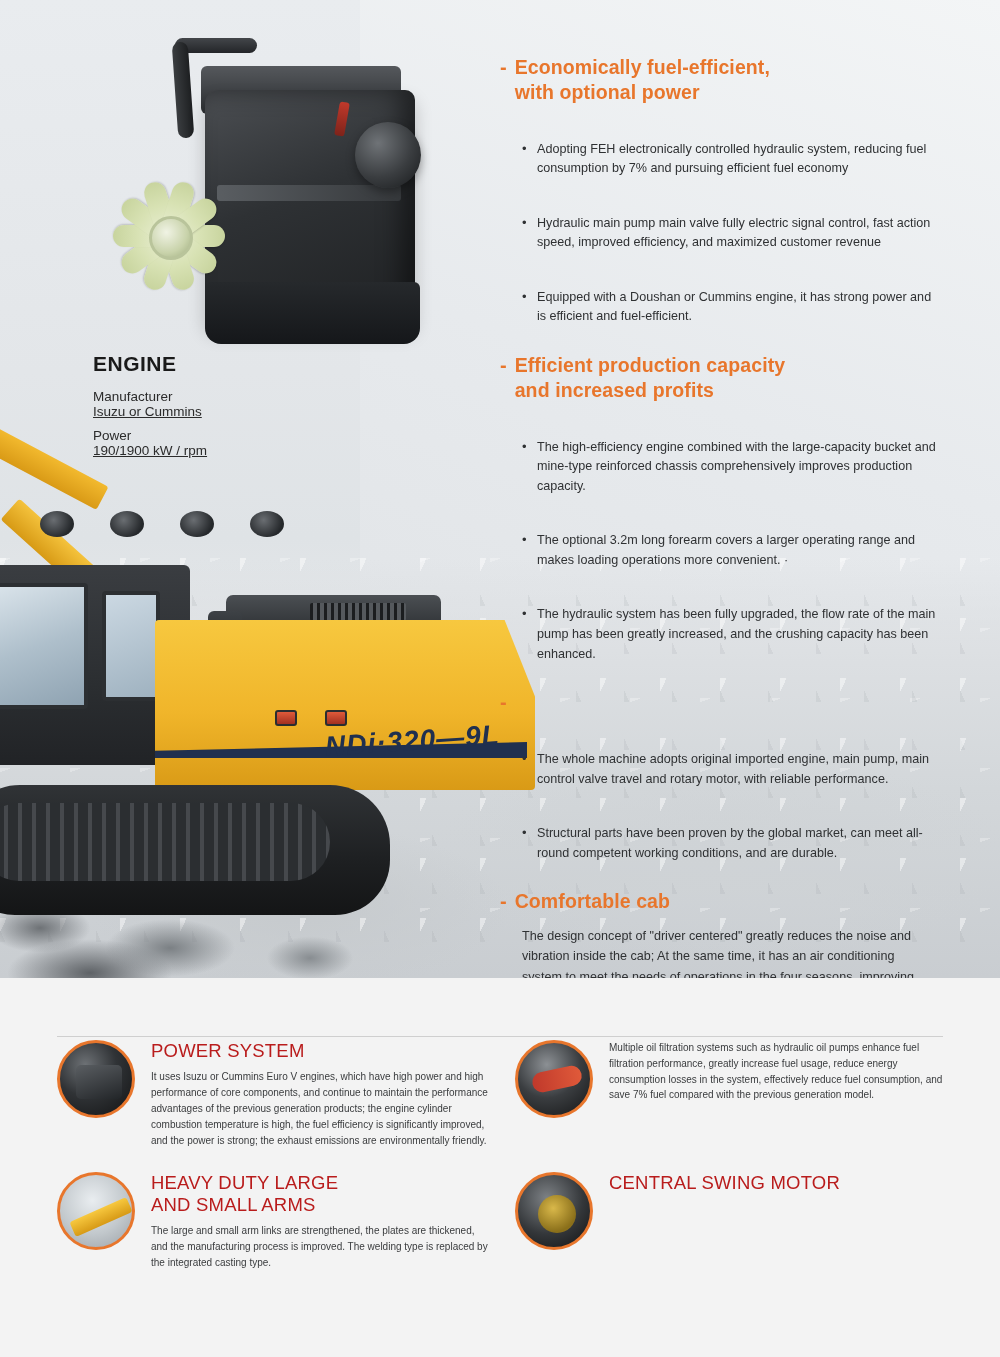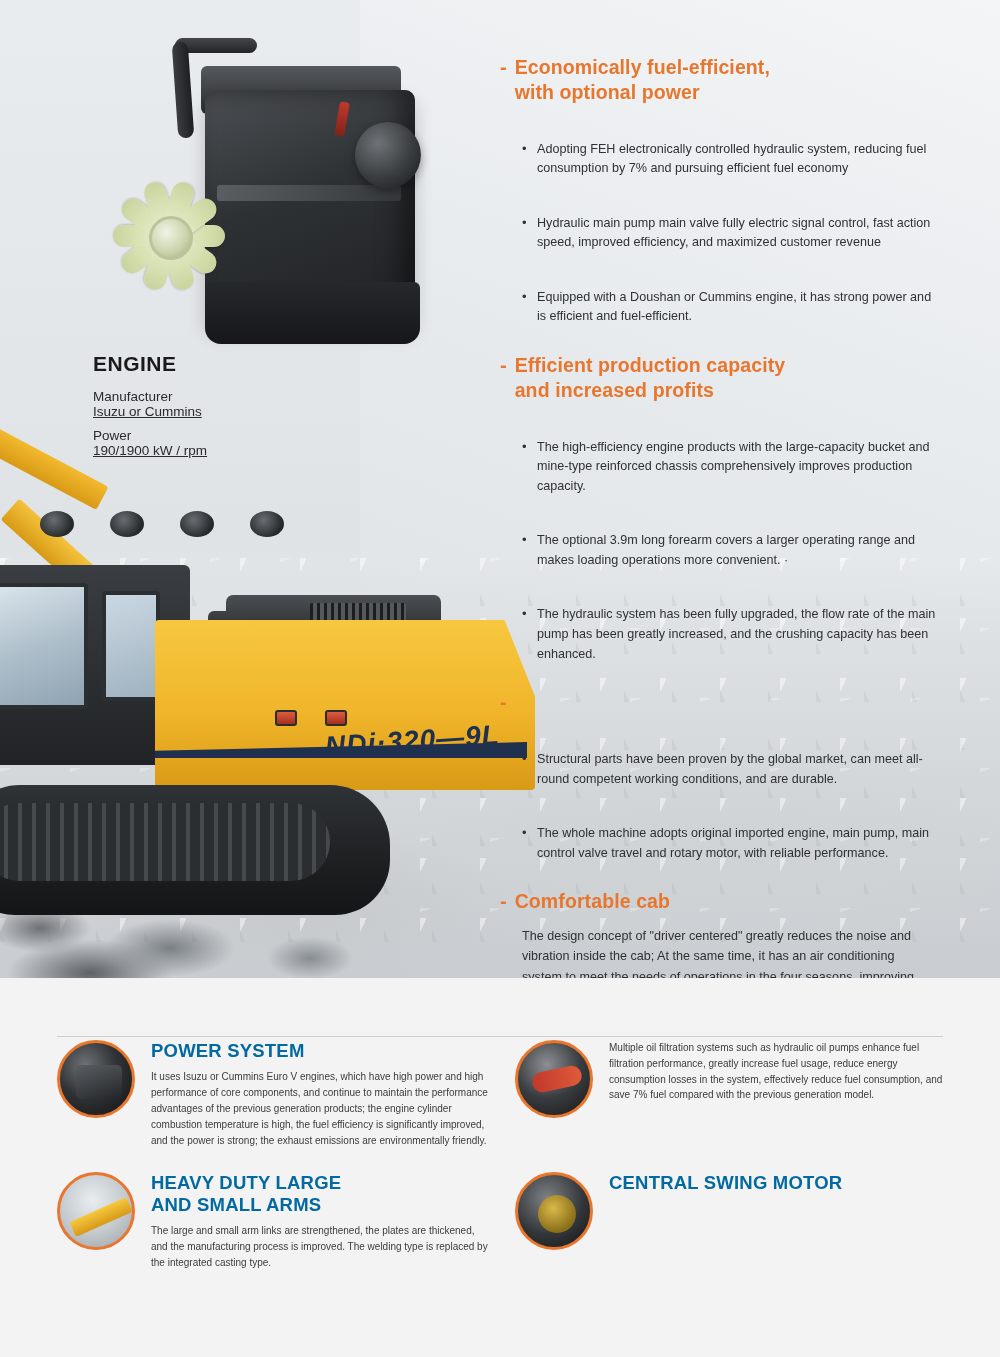--- a/index.html
+++ b/index.html
@@ -256,21 +256,21 @@
     content:""; position:absolute; left:10px; top:34px; width:62px; height:16px;
     background: linear-gradient(180deg,#f7c83f,#d79a16); transform: rotate(-24deg); border-radius:3px;
   }
   .thumb-swing { background: radial-gradient(circle at 40% 32%, #7d8185 0%, #34373a 55%, #111213 100%); }
   .thumb-swing:after {
     content:""; position:absolute; left:20px; top:20px; width:38px; height:38px;
     background: radial-gradient(circle at 40% 35%, #d9b84a, #8a6f1a 70%); border-radius:50%;
   }
   .feat-body { flex: 1; }
   .feat-title {
-    font-size: 18.5px; font-weight: bold; color: #0369a1; line-height: 1.16; margin-bottom: 8px;
+    font-size: 18.5px; font-weight: normal; color: #b91c1c; line-height: 1.16; margin-bottom: 8px;
     letter-spacing: .2px;
   }
   .feat-text { font-size: 10px; line-height: 1.58; color: #3a3c3e; }
 </style>
 </head>
 <body>
 
 <div class="page">
 
   <div class="hero">
@@ -352,33 +352,33 @@
         </ul>
       </div>
 
       <div class="sec-block">
         <div class="sec-head">
           <span class="dash">-</span>
           <span class="sec-title" style="white-space:pre-line">Efficient production capacity
 and increased profits</span>
         </div>
         <ul class="bullets">
-          <li>The high-efficiency engine products with the large-capacity bucket and mine-type reinforced chassis comprehensively improves production capacity.</li>
-          <li>The optional 3.9m long forearm covers a larger operating range and makes loading operations more convenient. ·</li>
+          <li>The high-efficiency engine combined with the large-capacity bucket and mine-type reinforced chassis comprehensively improves production capacity.</li>
+          <li>The optional 3.2m long forearm covers a larger operating range and makes loading operations more convenient. ·</li>
           <li>The hydraulic system has been fully upgraded, the flow rate of the main pump has been greatly increased, and the crushing capacity has been enhanced.</li>
         </ul>
       </div>
 
       <div class="sec-block">
         <div class="sec-head">
           <span class="dash">-</span>
         </div>
         <ul class="bullets">
+          <li>The whole machine adopts original imported engine, main pump, main control valve travel and rotary motor, with reliable performance.</li>
           <li>Structural parts have been proven by the global market, can meet all-round competent working conditions, and are durable.</li>
-          <li>The whole machine adopts original imported engine, main pump, main control valve travel and rotary motor, with reliable performance.</li>
         </ul>
       </div>
 
       <div class="sec-block">
         <div class="sec-head">
           <span class="dash">-</span>
           <span class="sec-title">Comfortable cab</span>
         </div>
         <p class="plain-para">The design concept of "driver centered" greatly reduces the noise and vibration inside the cab; At the same time, it has an air conditioning system to meet the needs of operations in the four seasons, improving the comfort and convenience of operations</p>
       </div>

